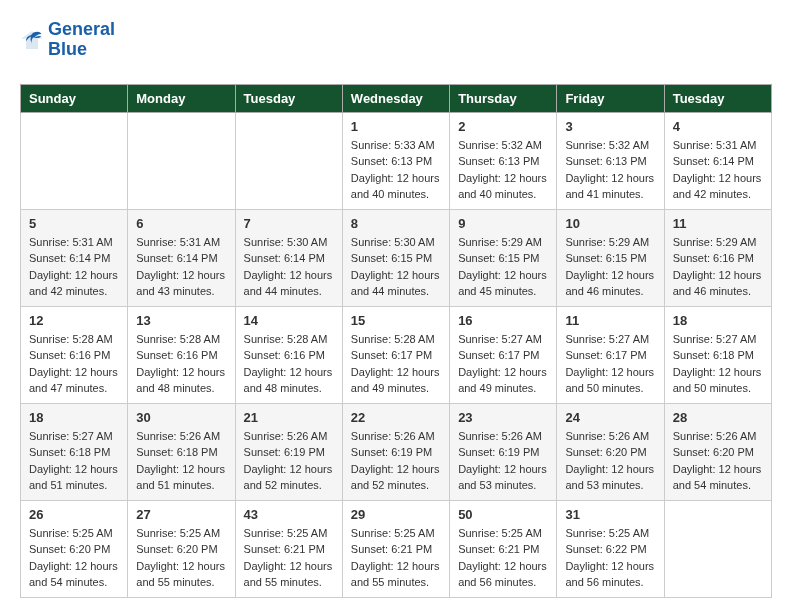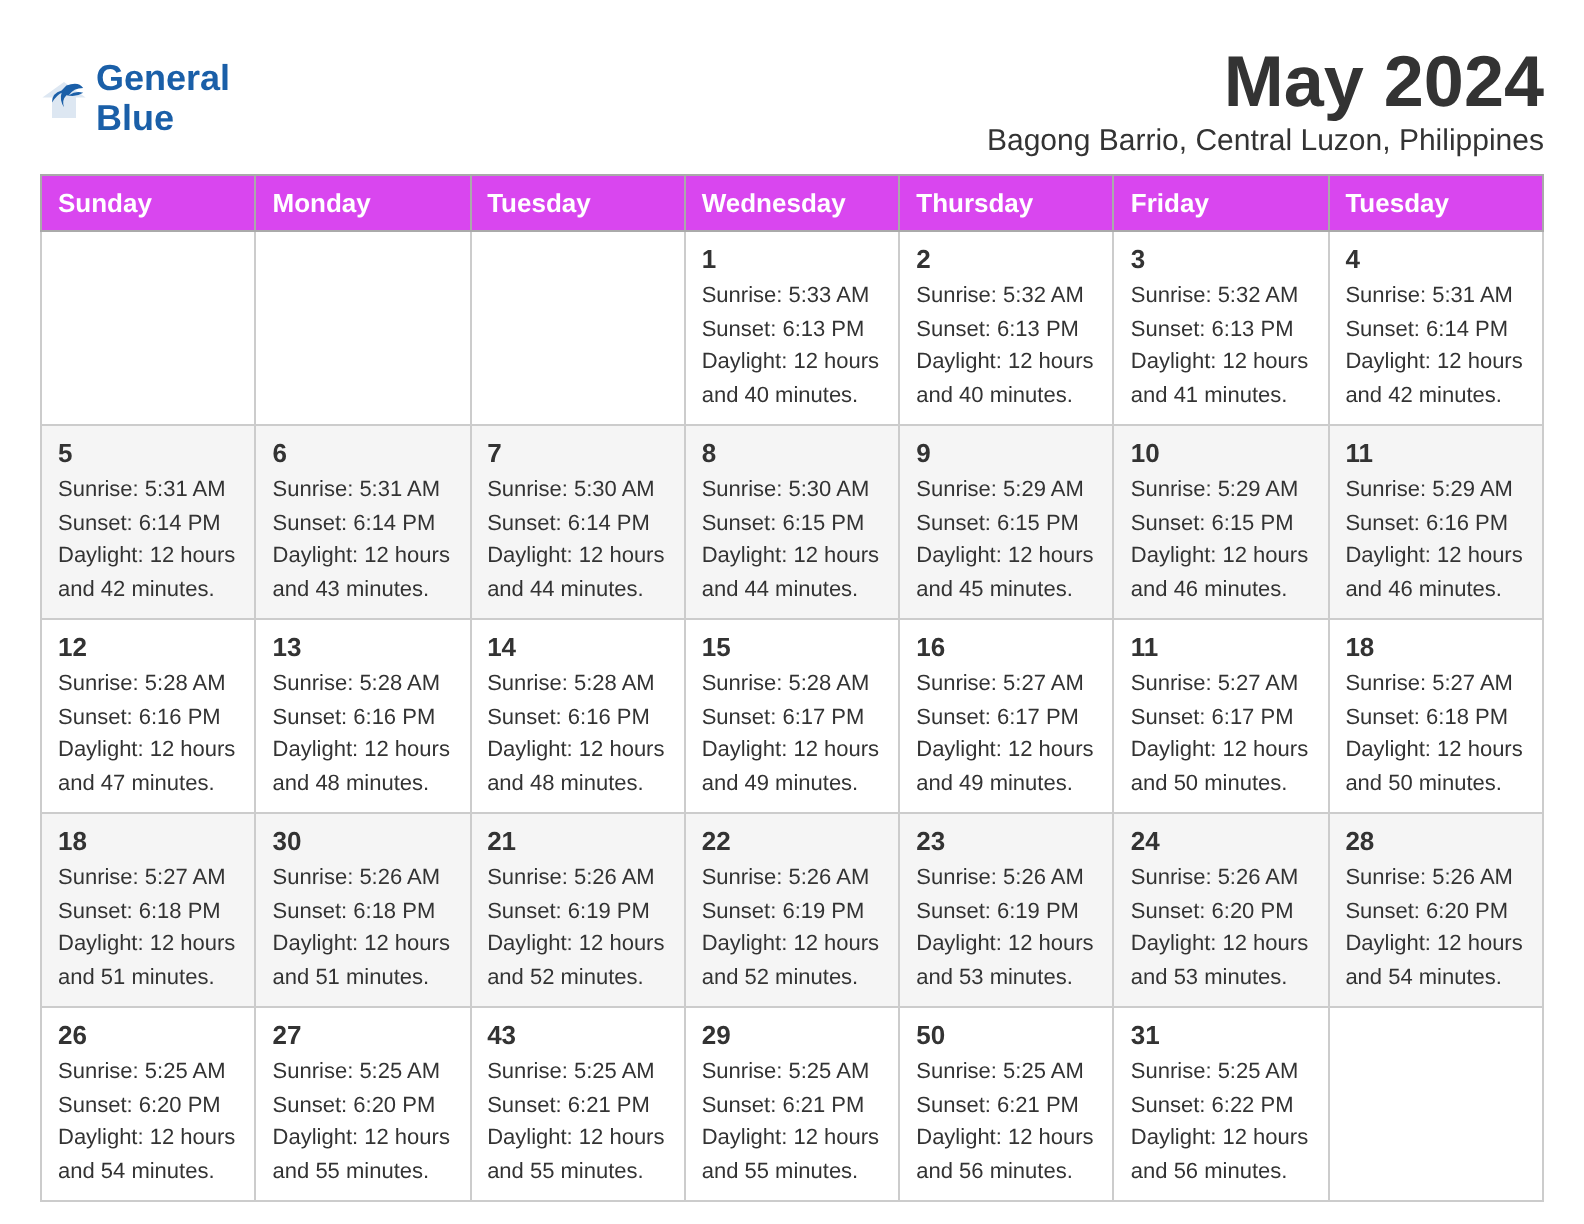--- a/index.html
+++ b/index.html
@@ -6,22 +6,22 @@
     body {
       font-family: Arial, sans-serif;
       background: #fff;
       width: 792px;
       min-height: 612px;
       padding: 20px;
     }
     .header {
       display: flex;
       justify-content: space-between;
-      align-items: center;
-      margin-bottom: 8px;
+      align-items: flex-end;
+      margin-bottom: 24px;
     }
     .logo {
       display: flex;
       align-items: center;
       gap: 4px;
     }
     .logo-text {
       font-size: 18px;
       font-weight: bold;
       color: #333;
@@ -45,21 +45,21 @@
     .location-title {
       font-size: 15px;
       color: #333;
     }
     table {
       width: 100%;
       border-collapse: collapse;
       table-layout: fixed;
     }
     thead tr th {
-      background-color: #d946ef;
+      background-color: #14532d;
       color: #fff;
       text-align: left;
       padding: 6px 8px;
       font-size: 13px;
       font-weight: bold;
       border: 1px solid #aaa;
     }
     tbody tr td {
       border: 1px solid #ccc;
       padding: 6px 8px;
@@ -91,24 +91,20 @@
     <svg class="logo-bird" viewBox="0 0 40 40" xmlns="http://www.w3.org/2000/svg">
       <polygon points="20,5 38,18 30,18 30,35 10,35 10,18 2,18" fill="#1a5fa8" opacity="0.15"></polygon>
       <path d="M22,8 Q32,4 36,10 Q28,10 24,16 Q30,12 36,14 Q30,18 22,16 Q18,20 20,26 Q16,20 18,14 Q14,16 10,22 Q10,14 18,12 Z" fill="#1a5fa8"></path>
     </svg>
     <div>
       <div class="logo-text">
         <span>General</span><br><span>Blue</span>
       </div>
     </div>
   </div>
-  <div class="title-block">
-    <div class="month-title">May 2024</div>
-    <div class="location-title">Bagong Barrio, Central Luzon, Philippines</div>
-  </div>
 </div>
 
 <table>
   <thead>
     <tr id="header-row">
         <th>Sunday</th>
         <th>Monday</th>
         <th>Tuesday</th>
         <th>Wednesday</th>
         <th>Thursday</th>

